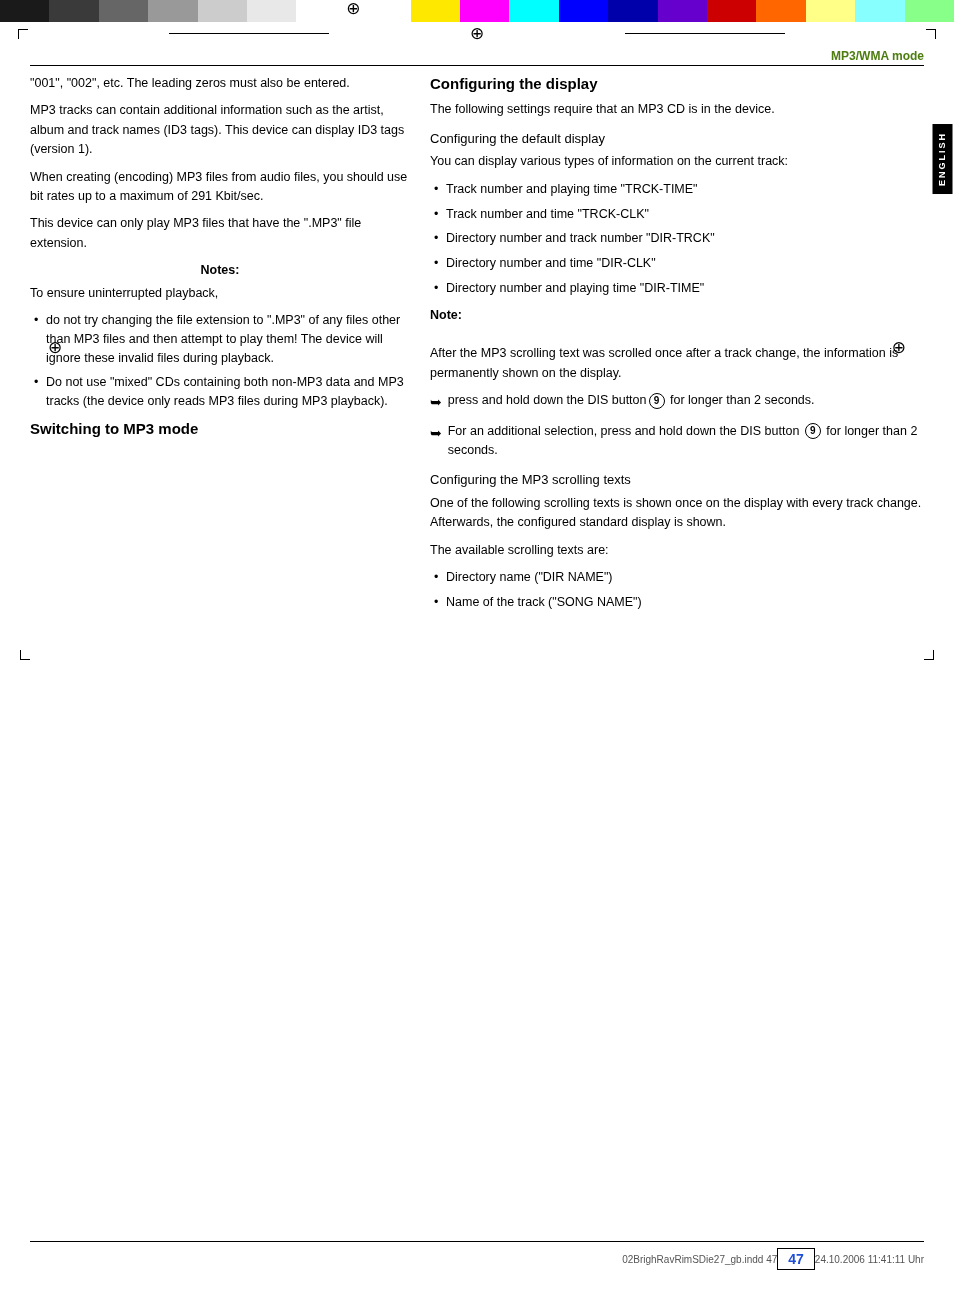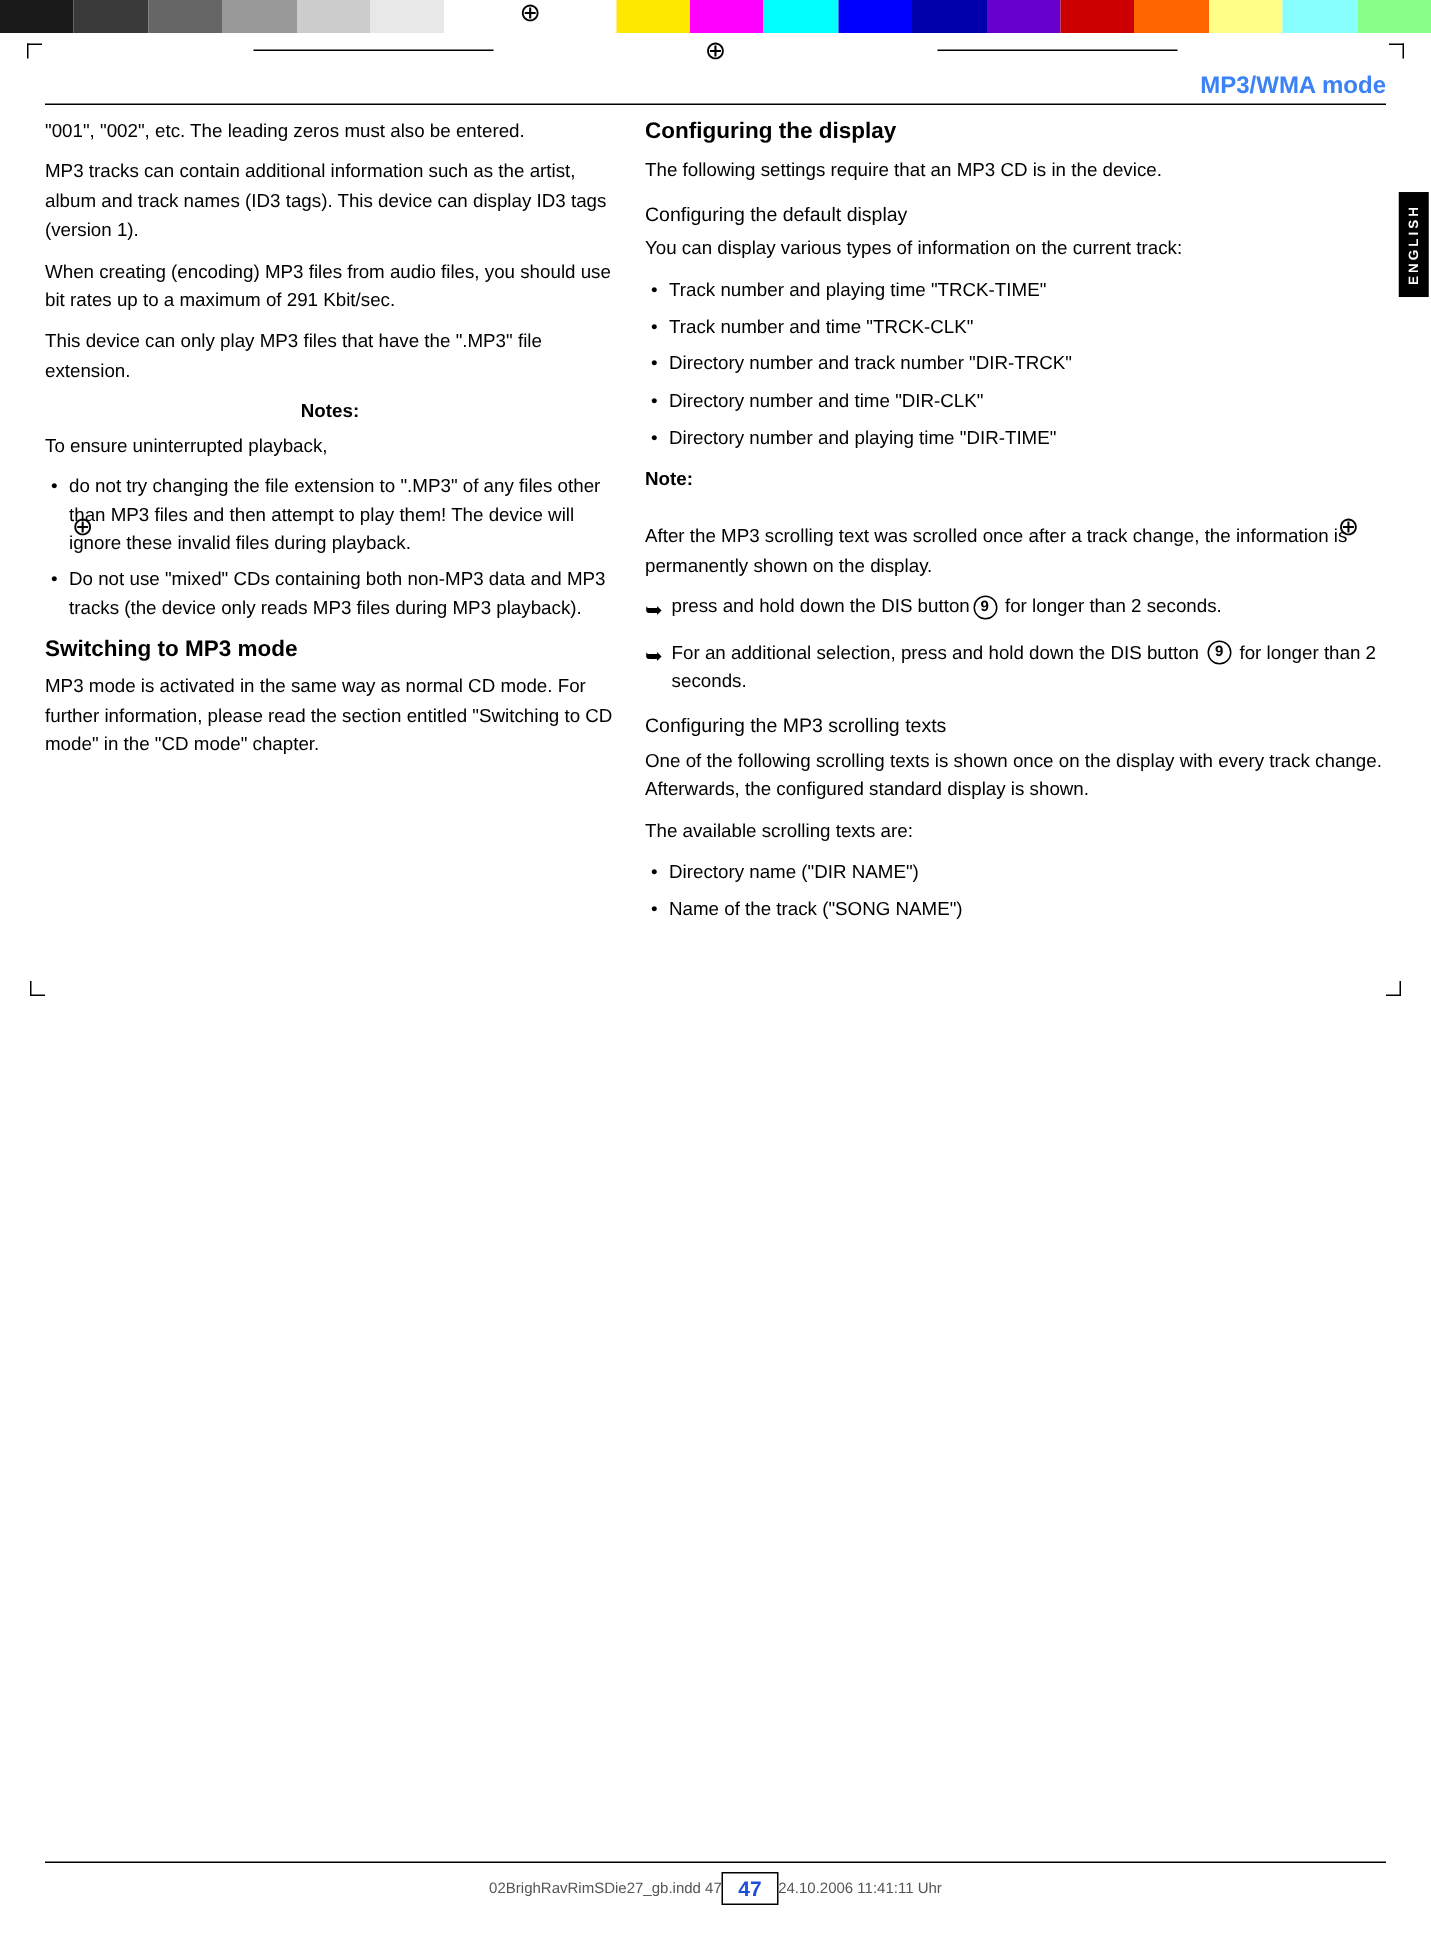--- a/index.html
+++ b/index.html
@@ -47,23 +47,23 @@
 
     .header-section {
       display: flex;
       justify-content: flex-end;
       padding: 4px 0 2px 0;
       border-bottom: 1px solid #000;
       margin-bottom: 8px;
     }
 
     .header-title {
-      font-size: 16px;
-      font-weight: bold;
-      color: #3b82f6;
+      font-size: 12px;
+      font-weight: bold;
+      color: #4d7c0f;
       margin-left: 42px;
     }
 
     
     .content-area {
       display: flex;
       gap: 20px;
     }
 
     .left-col {
@@ -171,21 +171,21 @@
       font-size: 10px;
       font-weight: bold;
       margin: 0 2px;
       vertical-align: middle;
       line-height: 1;
     }
 
     
     .bottom-bar {
       display: flex;
-      justify-content: center;
+      justify-content: flex-end;
       align-items: center;
       margin-top: auto;
       padding: 6px 0 0 0;
       border-top: 1px solid #000;
       font-size: 10px;
       color: #555;
       position: absolute;
       bottom: 20px;
       left: 30px;
       right: 30px;
@@ -340,21 +340,20 @@
         <div>
           <div class="notes-label">Notes:</div>
           <p>To ensure uninterrupted playback,</p>
           <ul>
             <li>do not try changing the file extension to ".MP3" of any files other than MP3 files and then attempt to play them! The device will ignore these invalid files during playback.</li>
             <li>Do not use "mixed" CDs containing both non-MP3 data and MP3 tracks (the device only reads MP3 files during MP3 playback).</li>
           </ul>
         </div>
 
         <div class="section-heading">Switching to MP3 mode</div>
-        <p>MP3 mode is activated in the same way as normal CD mode. For further information, please read the section entitled "Switching to CD mode" in the "CD mode" chapter.</p>
       </div>
 
       <div class="right-col">
 
         <div class="english-tab">ENGLISH</div>
 
         <div class="section-heading">Configuring the display</div>
 
         <p>The following settings require that an MP3 CD is in the device.</p>
 

